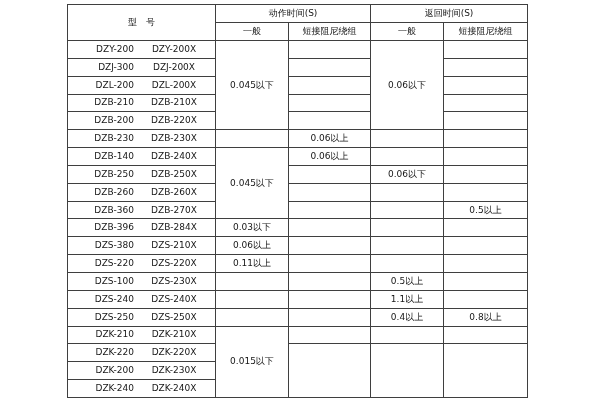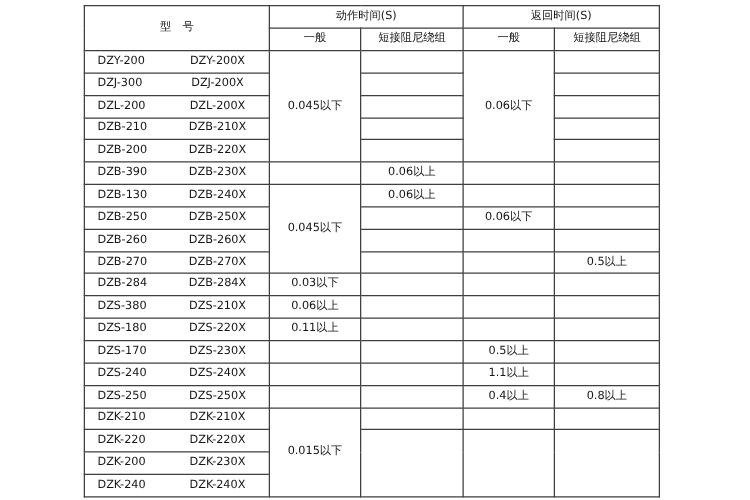--- a/index.html
+++ b/index.html
@@ -34,32 +34,32 @@
     font-weight: normal;
     color: #161616;
     text-align: center;
     vertical-align: middle;
     overflow: hidden;
     white-space: nowrap;
     line-height: 1;
   }
   thead tr { height: 18px; }
   tbody tr { height: 17.85px; }
-  th.model-h { font-size: 10px; }
+  th.model-h { font-size: 10px; font-family: Liberation Serif, serif; }
   th.group-h { font-size: 9.5px; }
   td.model-cell {
     font-size: 9.5px;
   }
   td.model-cell .pair {
     display: flex;
     justify-content: center;
     align-items: center;
     gap: 9px;
   }
-  td.model-cell .m1 { display: inline-block; width: 56px; text-align: left; }
+  td.model-cell .m1 { display: inline-block; width: 56px; text-align: right; }
   td.model-cell .m2 { display: inline-block; width: 62px; text-align: center; }
 </style>
 </head>
 <body>
 
 <div class="canvas">
   <table class="spec">
     <colgroup>
       <col style="width:148px">
       <col style="width:73px">
@@ -129,33 +129,33 @@
               <span class="m1">DZB-200</span>
               <span class="m2">DZB-220X</span>
             </span>
           </td>
           <td></td>
           <td></td>
         </tr>
         <tr>
           <td class="model-cell">
             <span class="pair">
-              <span class="m1">DZB-390</span>
+              <span class="m1">DZB-230</span>
               <span class="m2">DZB-230X</span>
             </span>
           </td>
           <td></td>
           <td>0.06以上</td>
           <td></td>
           <td></td>
         </tr>
         <tr>
           <td class="model-cell">
             <span class="pair">
-              <span class="m1">DZB-130</span>
+              <span class="m1">DZB-140</span>
               <span class="m2">DZB-240X</span>
             </span>
           </td>
           <td rowspan="4">0.045以下</td>
           <td>0.06以上</td>
           <td></td>
           <td></td>
         </tr>
         <tr>
           <td class="model-cell">
@@ -175,32 +175,32 @@
               <span class="m2">DZB-260X</span>
             </span>
           </td>
           <td></td>
           <td></td>
           <td></td>
         </tr>
         <tr>
           <td class="model-cell">
             <span class="pair">
-              <span class="m1">DZB-270</span>
+              <span class="m1">DZB-360</span>
               <span class="m2">DZB-270X</span>
             </span>
           </td>
           <td></td>
           <td></td>
           <td>0.5以上</td>
         </tr>
         <tr>
           <td class="model-cell">
             <span class="pair">
-              <span class="m1">DZB-284</span>
+              <span class="m1">DZB-396</span>
               <span class="m2">DZB-284X</span>
             </span>
           </td>
           <td>0.03以下</td>
           <td></td>
           <td></td>
           <td></td>
         </tr>
         <tr>
           <td class="model-cell">
@@ -210,33 +210,33 @@
             </span>
           </td>
           <td>0.06以上</td>
           <td></td>
           <td></td>
           <td></td>
         </tr>
         <tr>
           <td class="model-cell">
             <span class="pair">
-              <span class="m1">DZS-180</span>
+              <span class="m1">DZS-220</span>
               <span class="m2">DZS-220X</span>
             </span>
           </td>
           <td>0.11以上</td>
           <td></td>
           <td></td>
           <td></td>
         </tr>
         <tr>
           <td class="model-cell">
             <span class="pair">
-              <span class="m1">DZS-170</span>
+              <span class="m1">DZS-100</span>
               <span class="m2">DZS-230X</span>
             </span>
           </td>
           <td></td>
           <td></td>
           <td>0.5以上</td>
           <td></td>
         </tr>
         <tr>
           <td class="model-cell">

